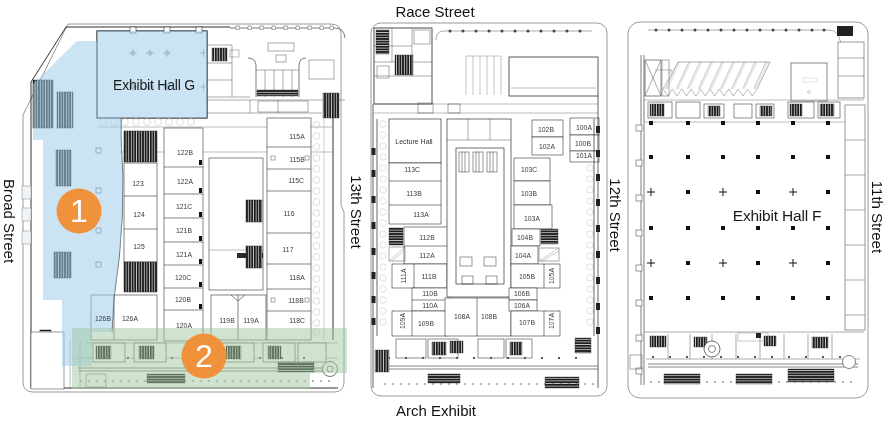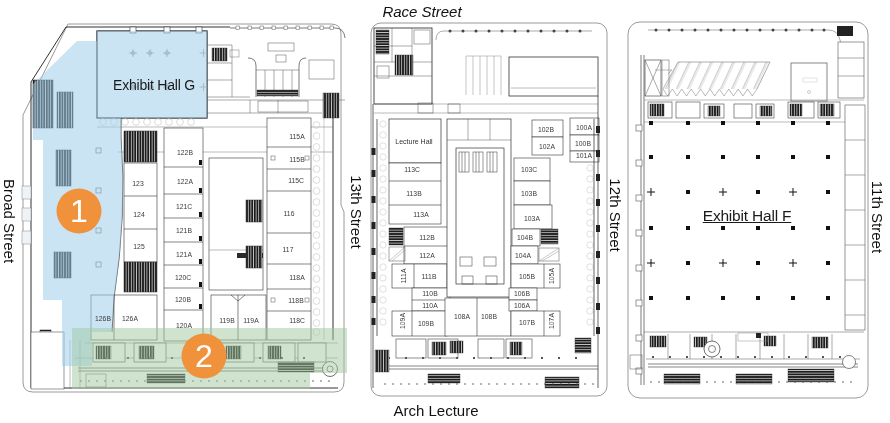--- a/index.html
+++ b/index.html
@@ -524,29 +524,29 @@
             <rect x="791.5" y="296.5" width="3" height="3"></rect>
             <rect x="826.5" y="296.5" width="3" height="3"></rect>
           </g>
     </g>
   </g>
 
   <path id="hl1" d="M77,41 L97,41 L97,31 L207,31 L207,118 L121,118 L121,136 Q127,215 114,298 L112,332 L92,332 L92,366 L62,366 L62,300 L43,300 L43,140 L33,140 L33,84 Z" fill="rgba(158,206,235,0.55)"></path>
   <path id="hl2" d="M72,328 L347,328 L347,373 L310,373 L310,389 L72,389 Z" fill="rgba(160,200,160,0.5)"></path>
 </svg>
 
-<div class="lbl street" style="left:422px;top:11px;font-style:italic;">Race Street</div>
-<div class="lbl street" style="left:436px;top:410px;">Arch Lecture</div>
+<div class="lbl street" style="left:435px;top:11px;">Race Street</div>
+<div class="lbl street" style="left:436px;top:410px;">Arch Exhibit</div>
 <div class="lbl street v" style="left:9px;top:221px;">Broad Street</div>
 <div class="lbl street v" style="left:356px;top:212px;">13th Street</div>
 <div class="lbl street v" style="left:615px;top:215px;">12th Street</div>
 <div class="lbl street v" style="left:877px;top:217px;">11th Street</div>
 
 <div class="lbl hall-g" style="left:154px;top:71px;">Exhibit Hall G</div>
-<div class="lbl hall-f" style="left:747px;top:216px;text-decoration:underline;">Exhibit Hall F</div>
+<div class="lbl hall-f" style="left:777px;top:216px;">Exhibit Hall F</div>
 <div class="lbl hall-lecture" style="left:414px;top:141px;">Lecture Hall</div>
 
 <div id="rooms">
       <span class="room" style="left: 138px; top: 183px;">123</span>
       <span class="room" style="left: 139px; top: 214px;">124</span>
       <span class="room" style="left: 139px; top: 246px;">125</span>
       <span class="room" style="left: 185px; top: 152px;">122B</span>
       <span class="room" style="left: 185px; top: 181px;">122A</span>
       <span class="room" style="left: 184px; top: 206px;">121C</span>
       <span class="room" style="left: 184px; top: 230px;">121B</span>

